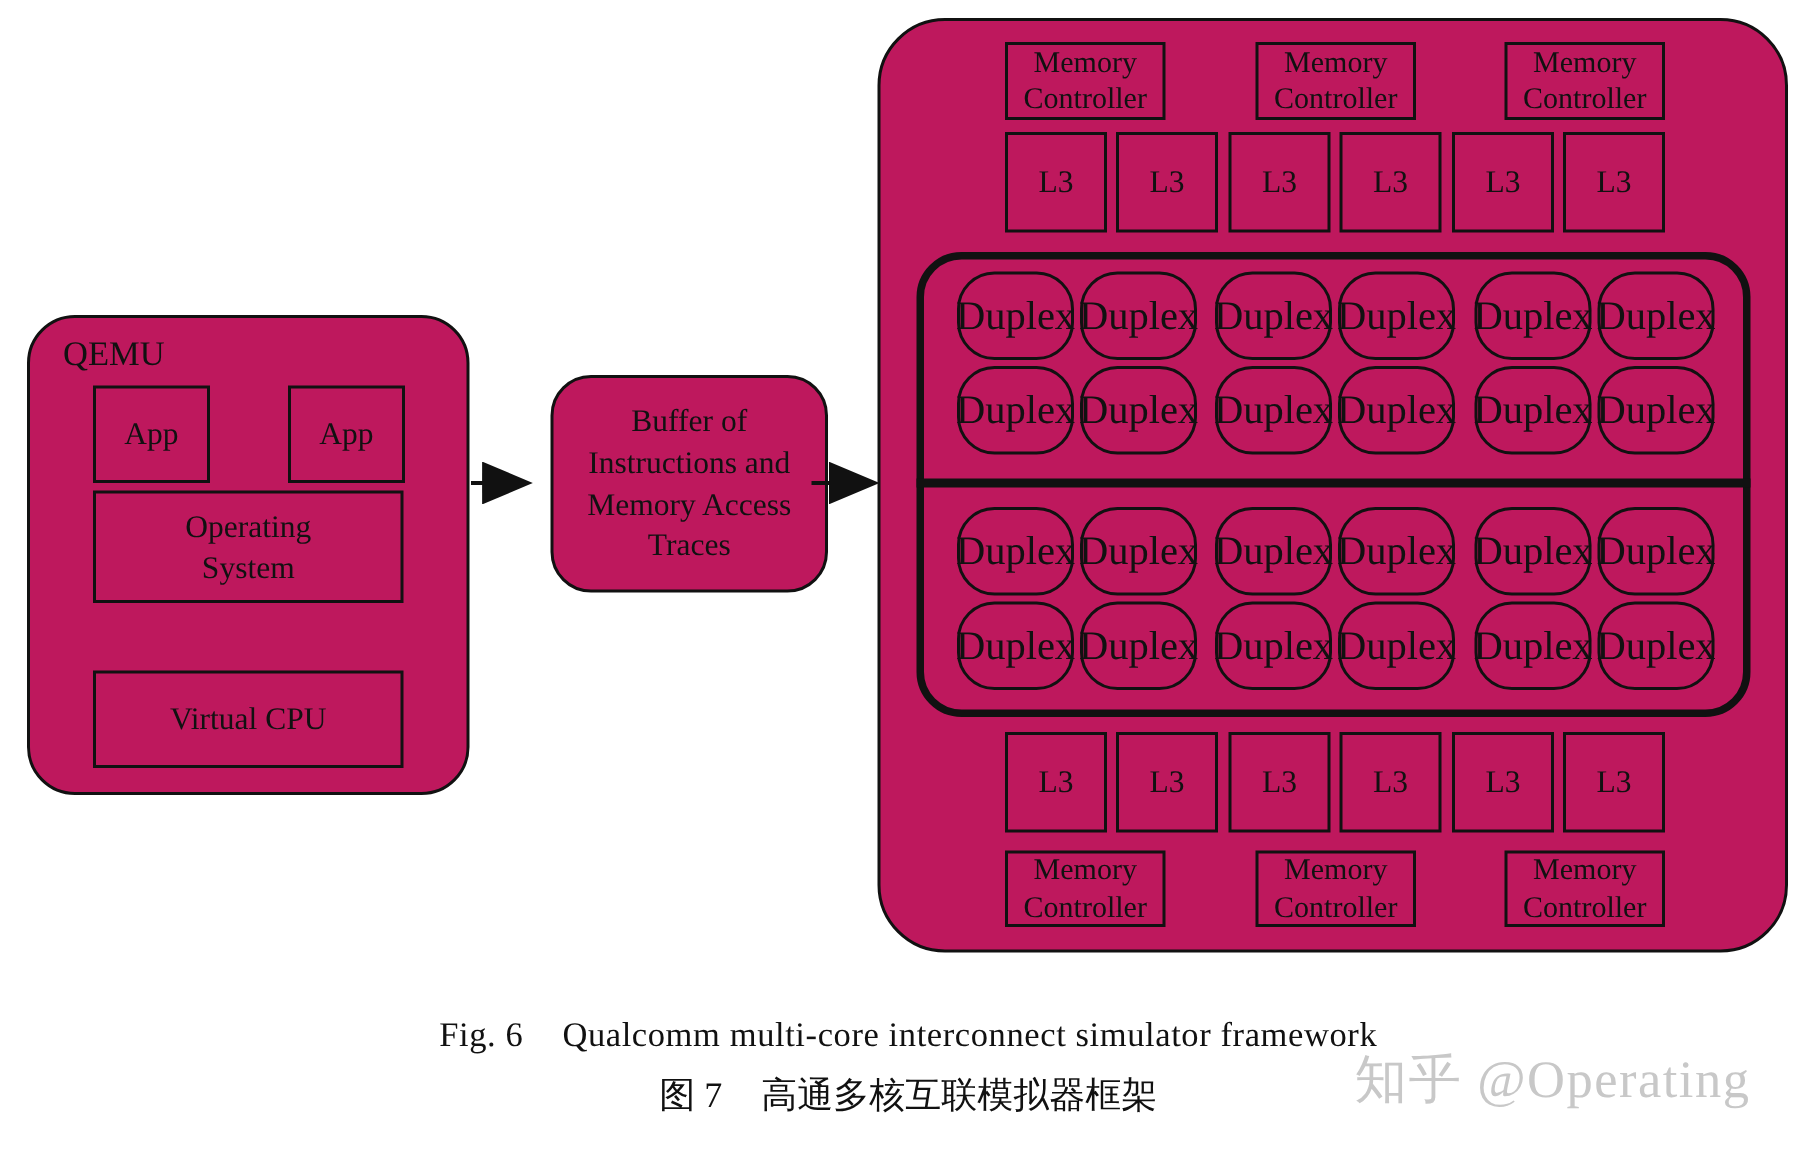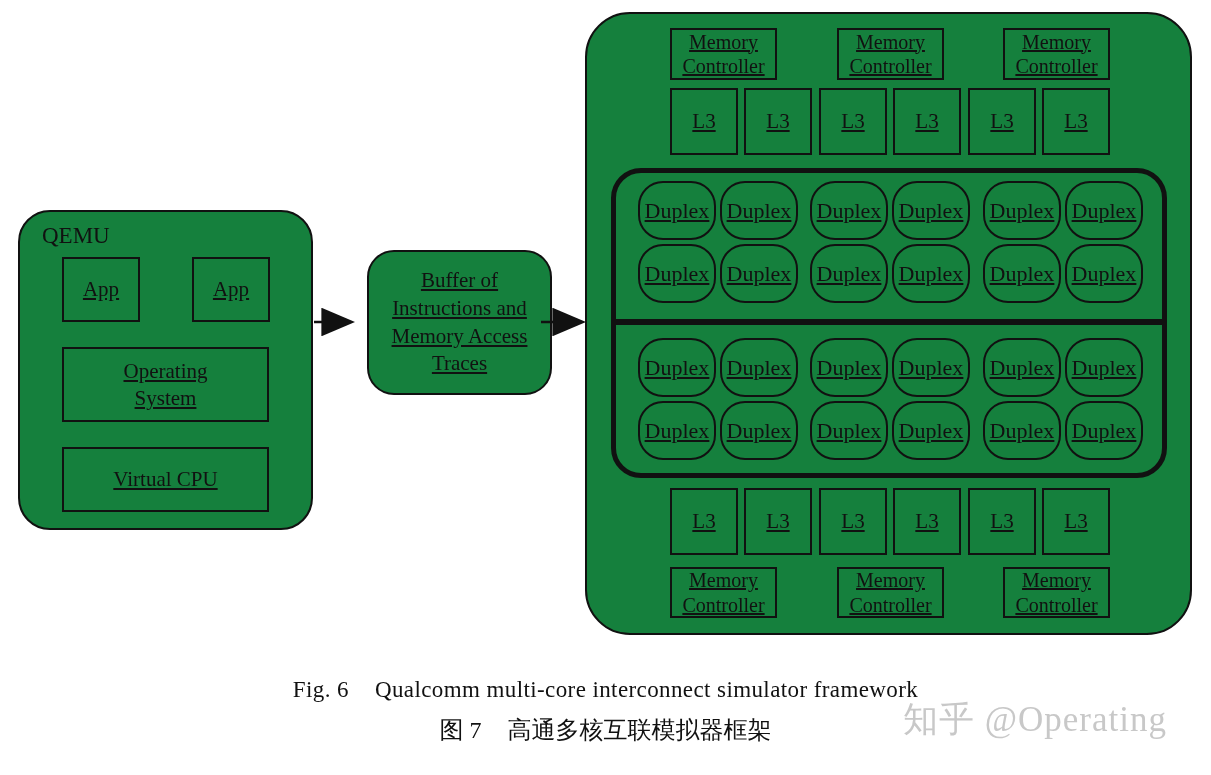--- a/index.html
+++ b/index.html
@@ -8,29 +8,28 @@
     width: 1211px;
     height: 775px;
     background: #ffffff;
     font-family: "Liberation Serif", "DejaVu Serif", serif;
     color: #111111;
     overflow: hidden;
   }
   .box {
     position: absolute;
     border: 2.2px solid #111111;
-    background: #15803d;
+    background: #be185d;
     display: flex;
     align-items: center;
     justify-content: center;
     text-align: center;
     box-sizing: border-box;
     font-size: 21px;
     line-height: 1.25;
-    text-decoration: underline;
   }
   
   .qemu-group {
     border: 2.5px solid #111111;
     border-radius: 32px;
     display: block;
   }
   .qemu-title {
     position: absolute;
     left: 22px;
@@ -58,21 +57,21 @@
     display: block;
   }
   .cluster-divider {
     position: absolute;
     background: #111111;
     height: 5.5px;
   }
   .duplex {
     border: 2.4px solid #111111;
     border-radius: 25px;
-    font-size: 22px;
+    font-size: 27px;
   }
   .l3 { font-size: 21px; }
   .mc { font-size: 20px; line-height: 1.22; }
   .mc .inner { width: 96px; }
   
   .caption-line { position: absolute; width: 100%; text-align: center; }
   .cap-en { top: 677px; font-size: 23px; letter-spacing: 0.4px; }
   .cap-zh { top: 714px; font-size: 24px; }
   .cap-label { margin-right: 26px; }
   
@@ -89,21 +88,21 @@
 </style>
 </head>
 <body>
 
 <div id="canvas">
 
   <div class="box qemu-group" style="left:18px; top:163px; width:295px; height:320px;margin-top:47px;">
     <div class="qemu-title">QEMU</div>
     <div class="box" style="left:42px; top:45px; width:78px; height:65px;">App</div>
     <div class="box" style="left:172px; top:45px; width:78px; height:65px;">App</div>
-    <div class="box" style="left:42px; top:135px; width:207px; height:75px;">
+    <div class="box" style="left:42px; top:115px; width:207px; height:75px;">
       <span class="inner" style="width:120px;">Operating System</span>
     </div>
     <div class="box" style="left:42px; top:235px; width:207px; height:65px;">Virtual CPU</div>
   </div>
 
   <div class="box buffer-box" style="left:367px; top:250px; width:185px; height:145px;">
     <span class="inner">Buffer of Instructions and Memory Access Traces</span>
   </div>
 
   <svg class="arrows" width="1211" height="775" viewBox="0 0 1211 775">

